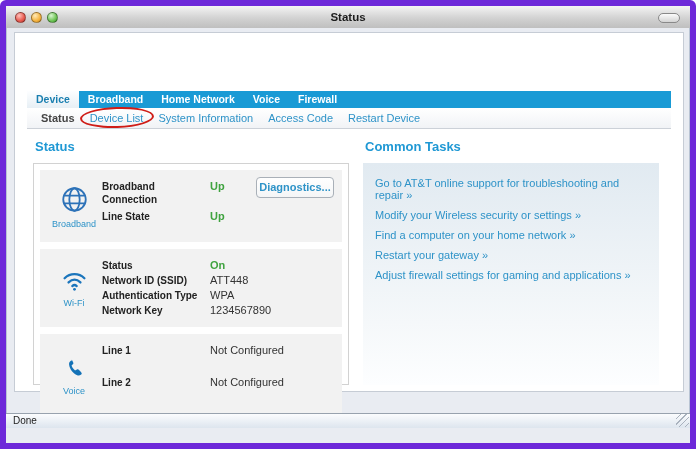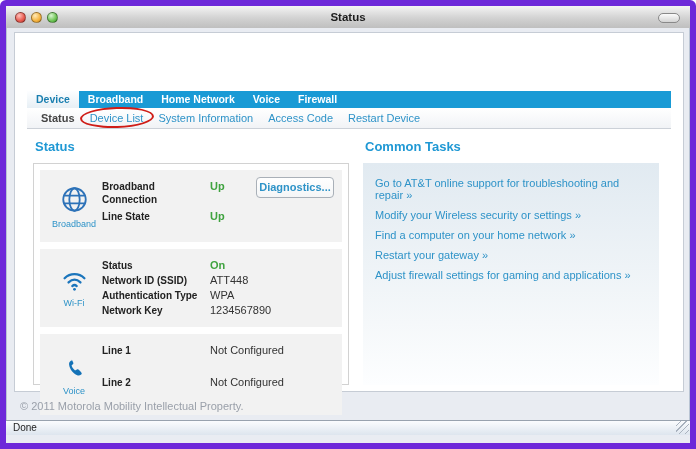--- a/index.html
+++ b/index.html
@@ -59,21 +59,21 @@
   .row .val{font-size:11px;color:#333;line-height:13px;}
   .val.green{color:#3fa33f;font-weight:bold;}
   .diag-btn{position:absolute;top:7px;right:8px;width:78px;height:21px;background:linear-gradient(#ffffff,#f4f5f6);
             border:1px solid #a9b0b8;border-radius:4px;font-size:11px;font-weight:bold;color:#2e93c8;
             font-family:"Liberation Sans",sans-serif;cursor:pointer;line-height:19px;text-align:center;padding:0;}
   .tasks-box{height:222px;box-sizing:border-box;background:linear-gradient(#e1eaf1,#f5f8fa 72%,#fdfeff);
              padding:14px 12px 0 12px;}
   .task-link{display:block;font-size:11px;color:#2e93c8;margin-bottom:8px;cursor:pointer;text-decoration:none;}
   
   .copyright{position:absolute;left:14px;top:372px;font-size:11px;color:#9aa0aa;}
-  .statusbar{position:absolute;bottom:8px;left:0;right:0;height:15px;box-sizing:border-box;
+  .statusbar{position:absolute;bottom:15px;left:0;right:0;height:15px;box-sizing:border-box;
              border-top:1px solid #98a2ae;background:linear-gradient(#fbfcfe,#dde5ee);
              font-size:10px;color:#222;line-height:14px;padding-left:7px;}
   .grip{position:absolute;right:1px;bottom:1px;width:13px;height:13px;
         background:repeating-linear-gradient(135deg,transparent 0 3px,#a9b2be 3px 4px);}
 </style>
 </head>
 <body>
 
 <div class="window">
 
@@ -188,21 +188,20 @@
               <a class="task-link">Go to AT&amp;T online support for troubleshooting and repair »</a>
               <a class="task-link">Modify your Wireless security or settings »</a>
               <a class="task-link">Find a computer on your home network »</a>
               <a class="task-link">Restart your gateway »</a>
               <a class="task-link">Adjust firewall settings for gaming and applications »</a>
             </div>
         </div>
       </div>
 
     </div>
-    <div class="copyright">© 2011 Motorola Mobility Intellectual Property.</div>
   </div>
 
   <div class="statusbar">
     <span>Done</span>
     <div class="grip"></div>
   </div>
 
 </div>
 
 </body></html>

